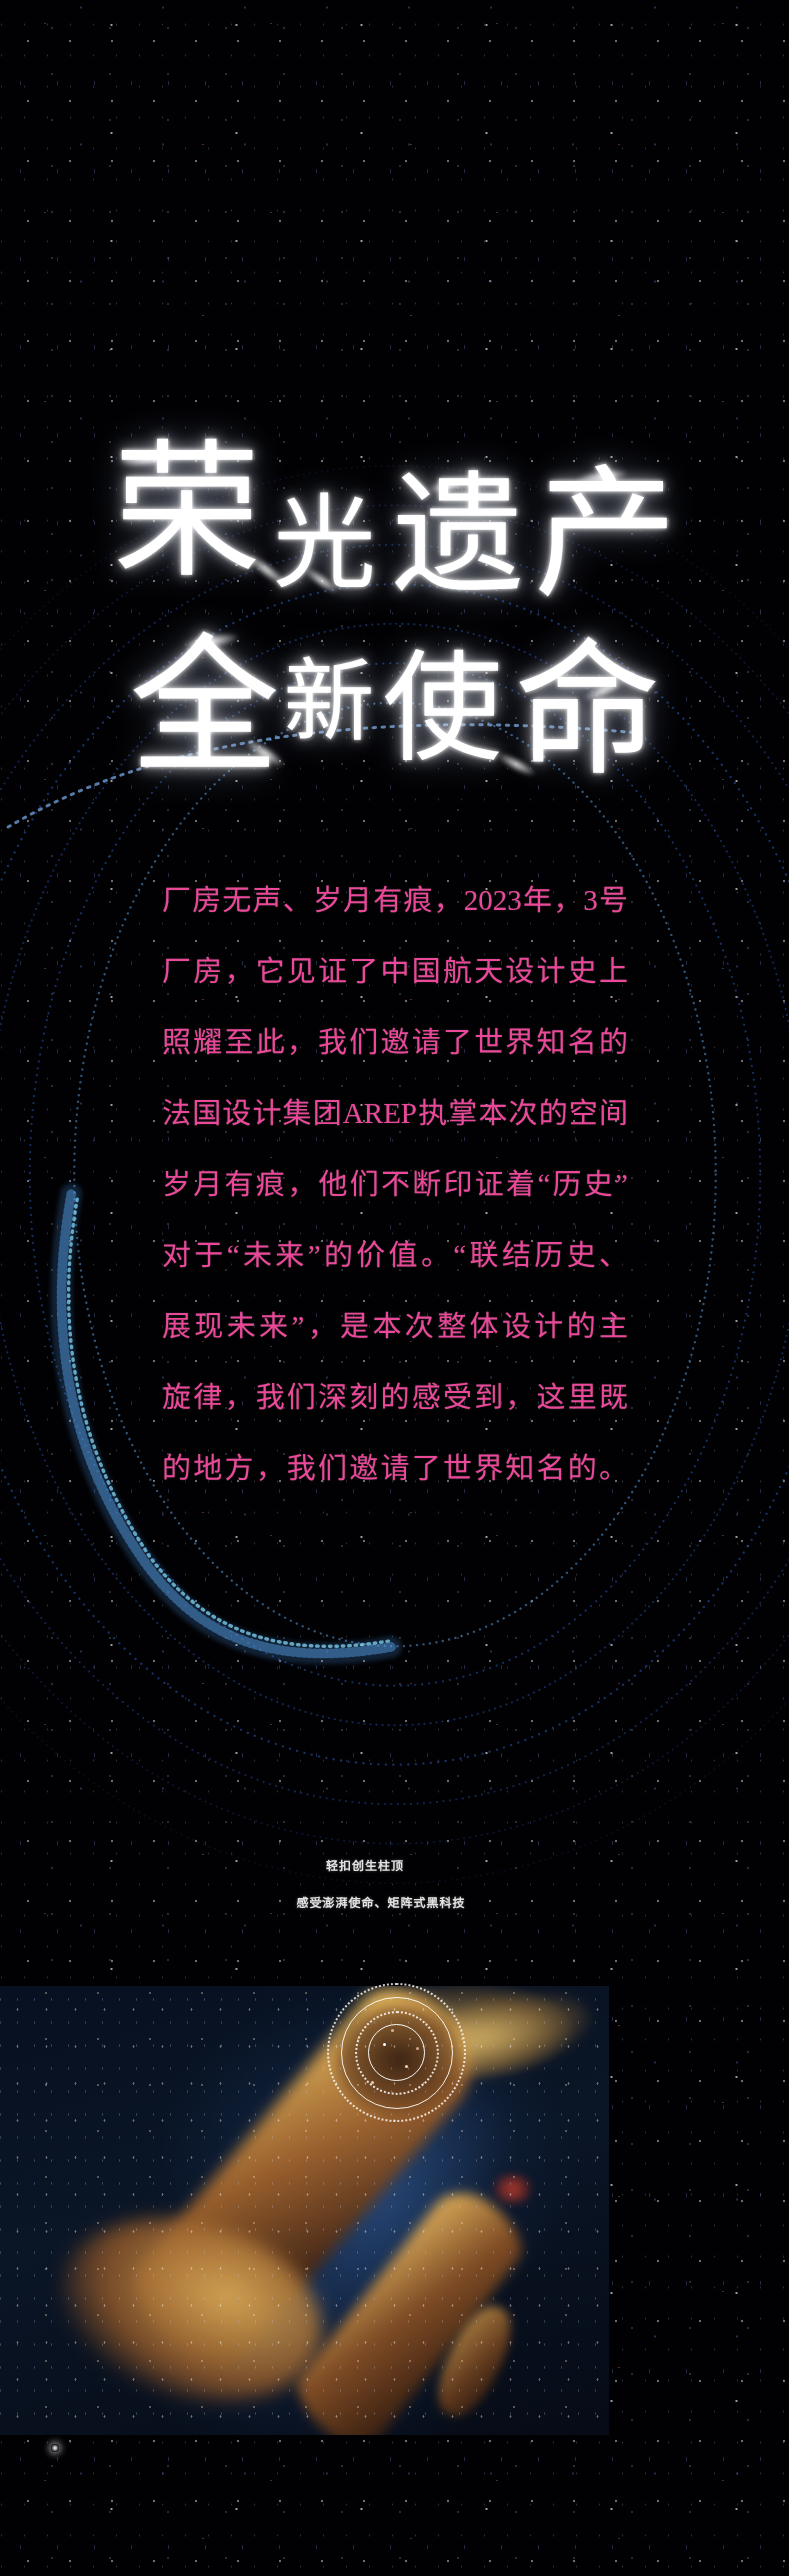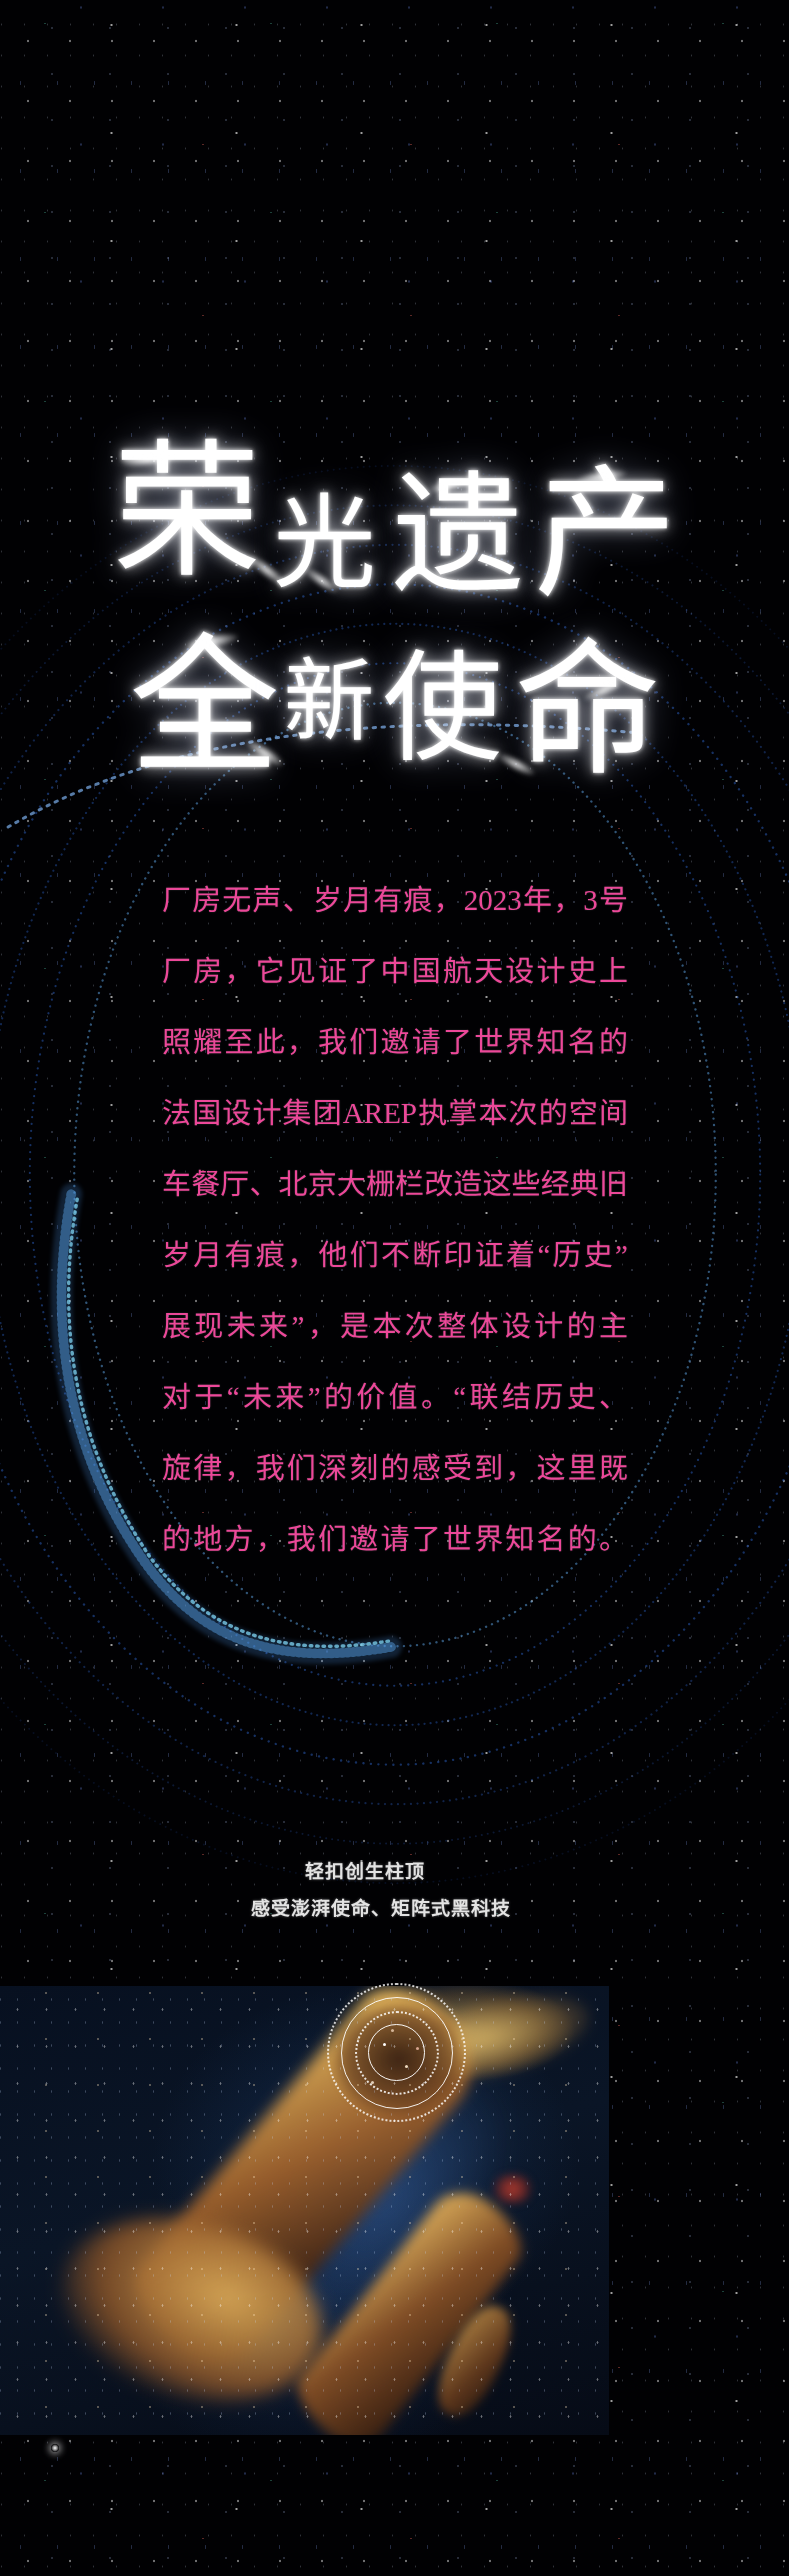--- a/index.html
+++ b/index.html
@@ -47,21 +47,21 @@
     background:radial-gradient(ellipse,rgba(255,255,255,.95),rgba(255,255,255,.3) 55%,transparent 75%);}
 
   
   .body-text{position:absolute;left:162px;top:865px;width:466px;
     font-family:"Liberation Serif","DejaVu Serif",serif;font-size:29px;line-height:71px;color:#ec4899;
     text-shadow:0 0 2px rgba(255,255,255,.18);}
   .body-text .ln{height:71px;white-space:nowrap;text-align:justify;text-align-last:justify;}
 
   
   .cta{position:absolute;left:0;width:730px;text-align:center;
-    font-family:"Liberation Sans","DejaVu Sans",sans-serif;font-weight:700;font-size:19px;
+    font-family:"Liberation Sans","DejaVu Sans",sans-serif;font-weight:700;font-size:12px;
     color:#e3e3e3;letter-spacing:1px;text-shadow:0 0 3px rgba(255,255,255,.35);}
   #cta1{top:1856px;}
   #cta2{top:1893px;margin-left:16px;}
 
   
   .photo{position:absolute;left:0;top:1986px;width:609px;height:449px;overflow:hidden;
     background:
       radial-gradient(ellipse 148px 69px at 464px 44px, rgba(242,206,120,.55), rgba(216,154,62,.25) 50%, transparent 75%),
       radial-gradient(ellipse 296px 247px at 365px 178px, rgba(29,63,110,.50), transparent 72%),
       radial-gradient(ellipse 276px 227px at 316px 326px, rgba(23,50,92,.45), transparent 72%),
@@ -160,24 +160,23 @@
   <i class="flare" style="left:184px;top:635px;width:55px;height:13px;transform:rotate(-10deg)"></i>
   <i class="flare" style="left:242px;top:747px;width:45px;height:12px;transform:rotate(33deg)"></i>
   <i class="flare" style="left:496px;top:759px;width:41px;height:11px;transform:rotate(28deg)"></i>
   <i class="flare" style="left:582px;top:685px;width:43px;height:11px;transform:rotate(-24deg)"></i>
 
   <div class="body-text">
     <div class="ln">厂房无声、岁月有痕，2023年，3号</div>
     <div class="ln">厂房，它见证了中国航天设计史上</div>
     <div class="ln">照耀至此，我们邀请了世界知名的</div>
     <div class="ln">法国设计集团AREP执掌本次的空间</div>
-    <div class="ln">车餐厅、北京大栅栏改造这些经典旧</div>
     <div class="ln">岁月有痕，他们不断印证着“历史”</div>
+    <div class="ln">对于“未来”的价值。“联结历史、</div>
     <div class="ln">展现未来”，是本次整体设计的主</div>
-    <div class="ln">对于“未来”的价值。“联结历史、</div>
     <div class="ln">旋律，我们深刻的感受到，这里既</div>
     <div class="ln">的地方，我们邀请了世界知名的。</div>
   </div>
 
   <div class="cta" id="cta1">轻扣创生柱顶</div>
   <div class="cta" id="cta2">感受澎湃使命、矩阵式黑科技</div>
 
   <div class="photo">
     <div class="blob bluerim"></div>
     <div class="blob pl1"></div>

